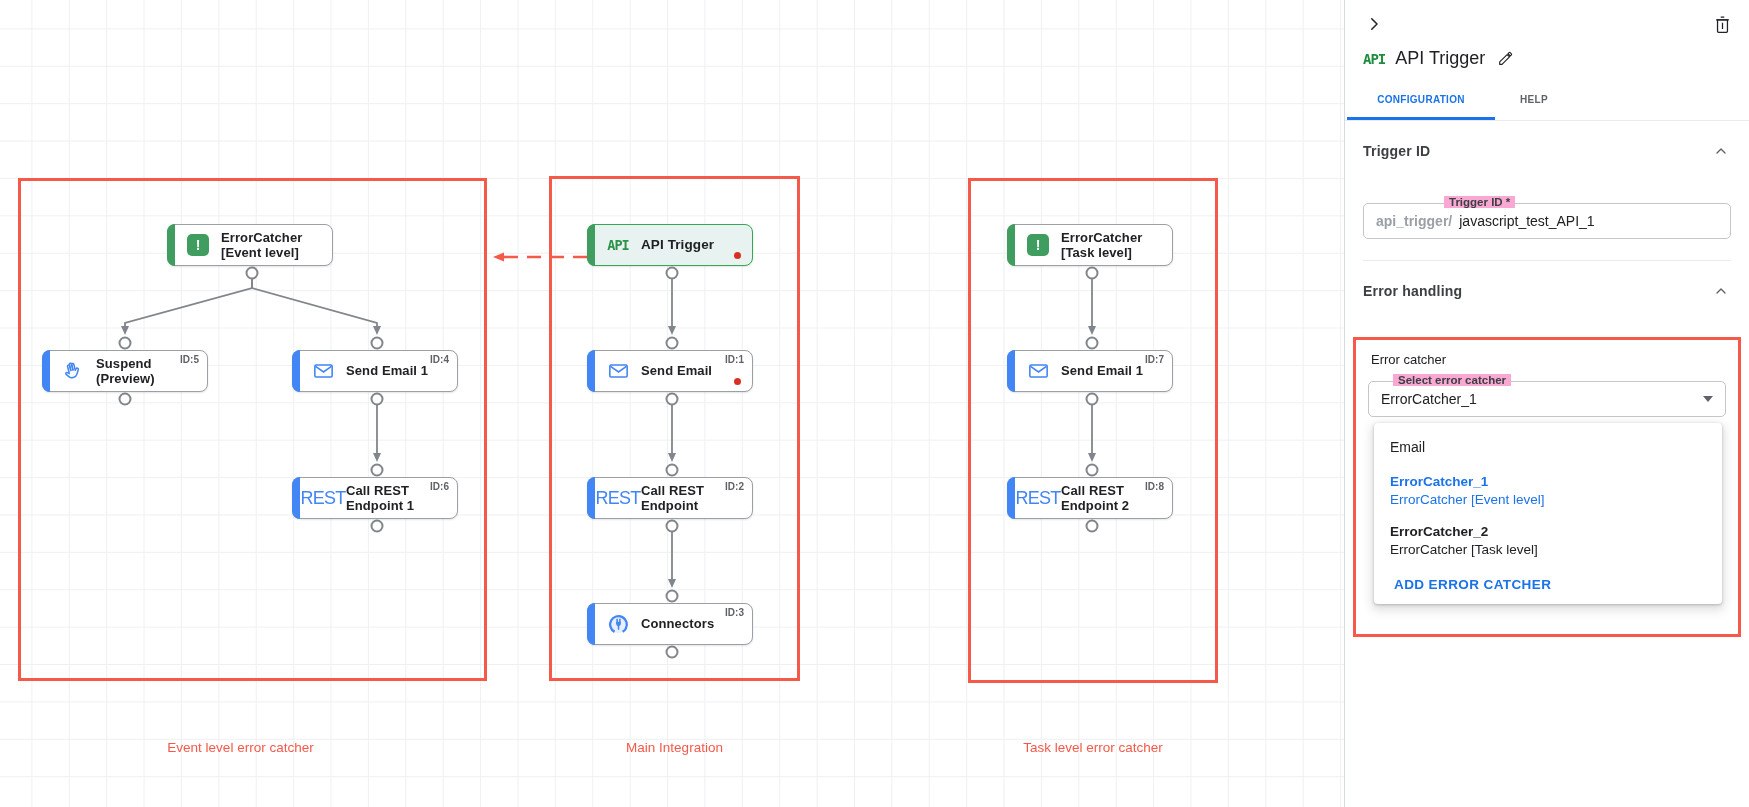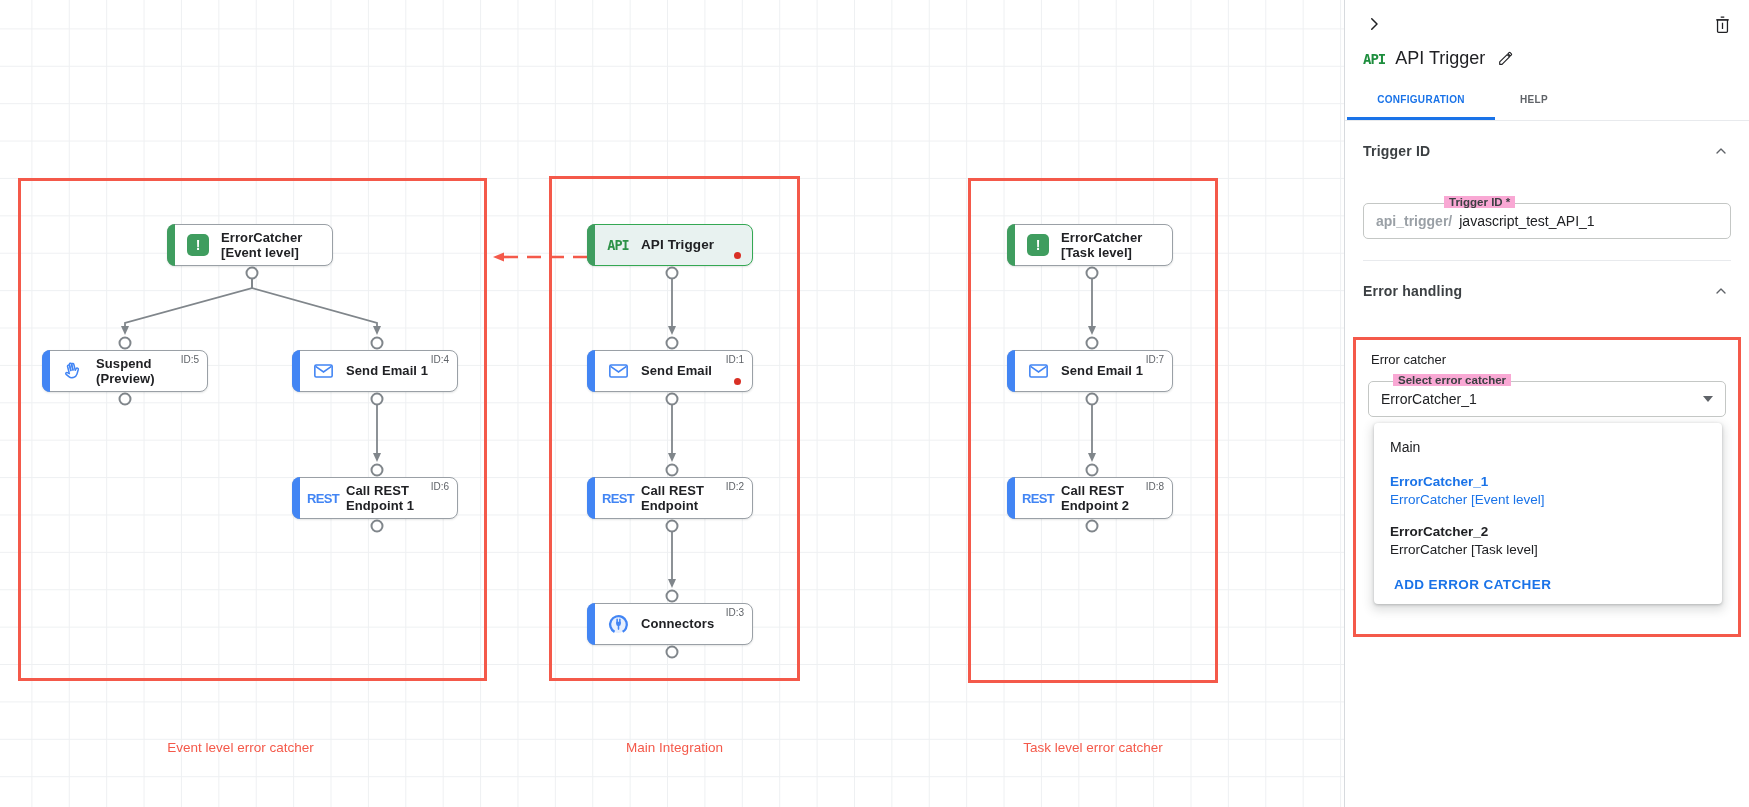--- a/index.html
+++ b/index.html
@@ -27,28 +27,28 @@
     position:absolute;width:166px;height:42px;background:#fff;
     border:1px solid #9aa0a6;border-radius:8px;
     box-shadow:0 1px 2px rgba(60,64,67,.14);
     display:flex;align-items:center;
   }
   .node .bar{position:absolute;left:-1px;top:-1px;bottom:-1px;width:8px;border-radius:8px 0 0 8px;}
   .bar-blue{background:var(--node_blue);}
   .bar-green{background:var(--green);}
   .nicon{width:46px;flex:none;margin-left:7px;display:flex;align-items:center;justify-content:center;}
   .nlabel{font-size:13px;font-weight:700;line-height:1.18;color:var(--ink);padding-right:4px;letter-spacing:.1px;}
-  .nid{position:absolute;top:3px;right:8px;font-size:10px;color:var(--muted);}
+  .nid{position:absolute;top:3px;right:8px;font-size:10px;color:var(--muted);font-weight:bold;}
   .node.trigger{background:#e8f2f0;border:1.5px solid #34a853;}
   .node.trigger .nlabel{font-size:13.5px;}
   .red-dot{position:absolute;width:7px;height:7px;border-radius:50%;background:#d93025;}
   .ec-ic{width:22px;height:22px;border-radius:5px;background:var(--green);color:#fff;
          font-weight:700;font-size:14px;display:flex;align-items:center;justify-content:center;}
   .api-ic{font-family:"DejaVu Sans Mono",monospace;font-weight:700;font-size:13.5px;color:#2d9248;letter-spacing:-1px;}
-  .rest-ic{font-weight:700;font-size:13px;color:var(--node_blue);letter-spacing:-.7px;font-stretch:condensed;}
+  .rest-ic{font-weight:400;font-size:18px;color:var(--node_blue);letter-spacing:-.7px;font-stretch:condensed;}
 
   
   .sidebar{position:absolute;left:1345px;top:0;width:404px;height:807px;background:#fff;}
   .sb-top{display:flex;justify-content:space-between;align-items:center;padding:12px 16px 0 18px;height:36px;}
   .icon-btn{background:none;border:none;padding:2px;cursor:pointer;display:flex;align-items:center;}
   .sb-title{display:flex;align-items:center;gap:10px;padding:12px 18px 12px;}
   .sb-logo{font-family:"DejaVu Sans Mono",monospace;font-weight:700;font-size:14px;color:#1e8e3e;letter-spacing:-1px;}
   .sb-h1{font-size:18px;font-weight:400;color:var(--ink);}
   .tabs{display:flex;border-bottom:1px solid #e8eaed;height:40px;padding-left:2px;}
   .tab{display:flex;align-items:center;justify-content:center;font-size:10px;font-weight:700;
@@ -324,21 +324,21 @@
       <div class="redbox">
         <div class="ec-label">Error catcher</div>
 
         <div class="field select-field">
           <span class="flabel left">Select error catcher</span>
           <span class="fval">ErrorCatcher_1</span>
           <span class="caret"></span>
         </div>
 
         <div class="dropdown">
-          <div class="dd-none">Main</div>
+          <div class="dd-none">Email</div>
           <div class="dd-item sel">
             <div class="dd-t">ErrorCatcher_1</div>
             <div class="dd-s">ErrorCatcher [Event level]</div>
           </div>
           <div class="dd-item plain">
             <div class="dd-t">ErrorCatcher_2</div>
             <div class="dd-s">ErrorCatcher [Task level]</div>
           </div>
           <button class="dd-add">ADD ERROR CATCHER</button>
         </div>

